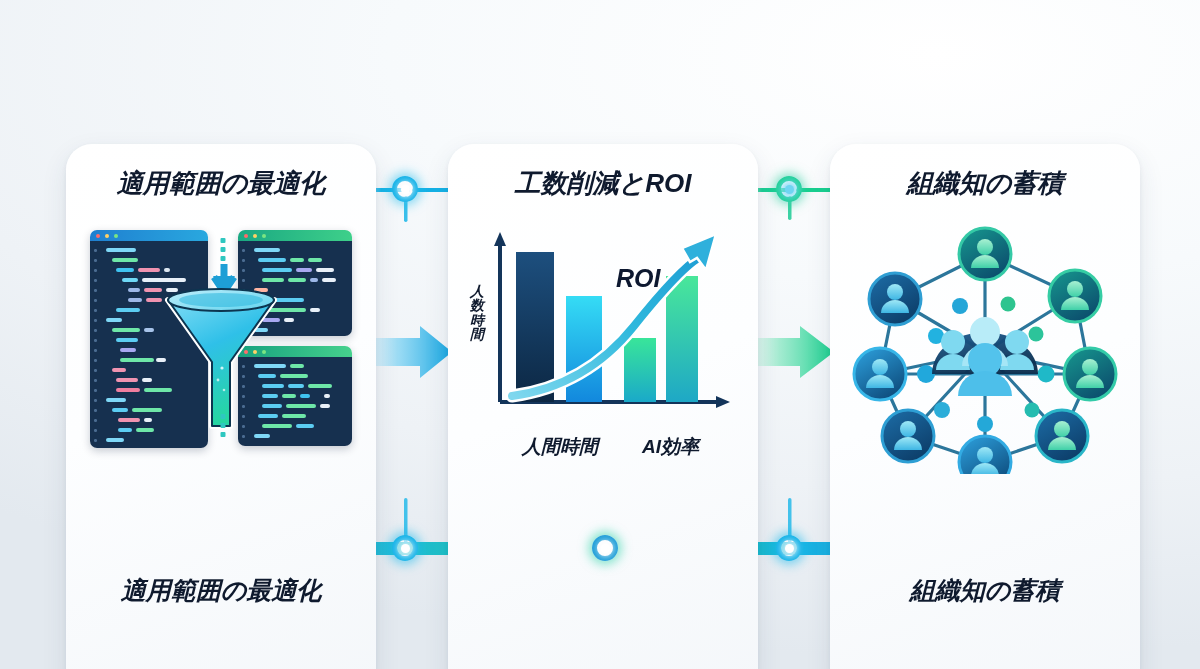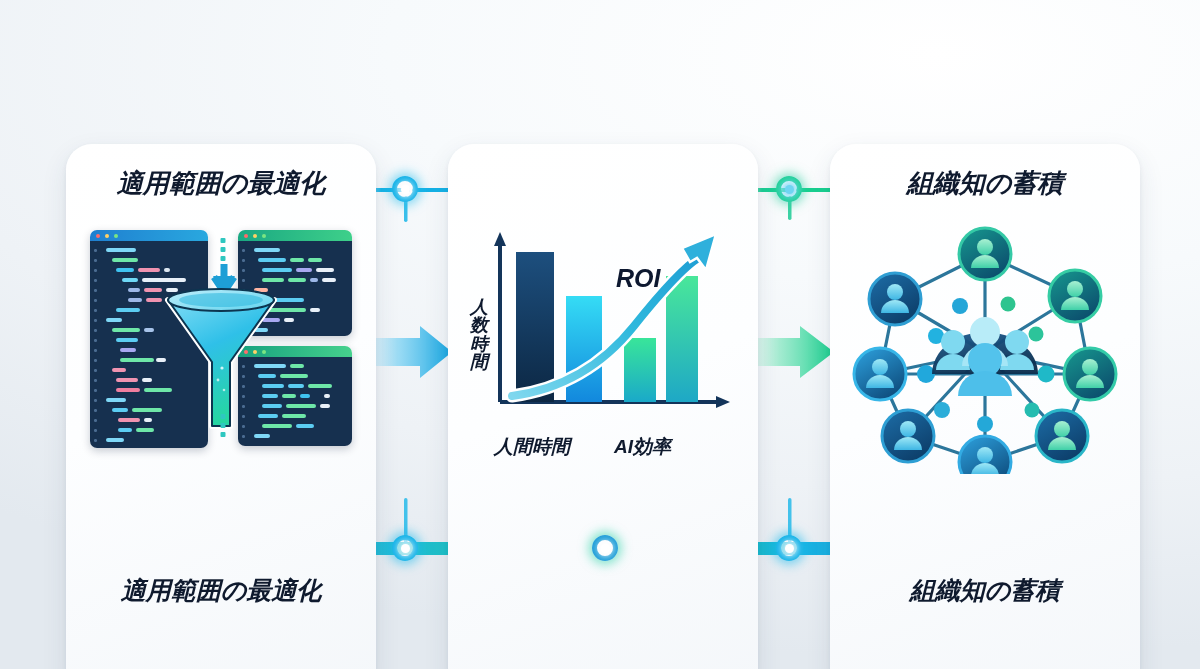--- a/index.html
+++ b/index.html
@@ -66,27 +66,28 @@
   #winBR .win-bar{ background:linear-gradient(90deg,#17a17f,#46d18d); }
 
   #funnel{ position:absolute; left:72px; top:58px; width:118px; height:150px; }
   .dots-v{ position:absolute; left:50%; transform:translateX(-50%);
            display:flex; flex-direction:column; gap:4px; }
   .dots-v i{ width:5px;height:5px;border-radius:1px;background:#2fc7c0; display:block;}
 
   
   #illo2{ position:absolute; left:18px; top:82px; width:274px; height:240px; }
   .ylab{
-    position:absolute; left:0px; top:72px; width:22px;
-    font-size:18px; font-weight:bold; color:#0f1a2e; line-height:1.02;
-    text-align:right;
+    position:absolute; left:0px; top:58px; width:22px;
+    font-size:14px; font-weight:bold; color:#0f1a2e; line-height:1.02;
+    text-align:center;
   }
   .xlab{
     position:absolute; top:208px; font-size:19px; font-weight:bold; color:#0f1a2e;
     white-space:nowrap;
+    margin-left:28px;
   }
   #xlab1{ left:28px; }
   #xlab2{ left:148px; }
   .roi-ann{
     position:absolute; left:150px; top:38px;
     font-size:25px; font-weight:bold; color:#0d1830;
   }
 
   
   #illo3{ position:absolute; left:20px; top:80px; width:270px; height:250px; }
@@ -367,20 +368,21 @@
         <i></i>
           <i></i>
           <i></i>
       </div>
     </div>
 
     <div class="card-caption">適用範囲の最適化</div>
   </div>
 
   <div class="card" id="card2">
+    <div class="card-title">工数削減とROI</div>
 
     <div id="illo2">
       <div class="ylab">人数時間</div>
 
       <svg viewBox="0 0 274 204" style="position:absolute;left:0;top:0;width:274px;height:204px">
         <defs>
           <linearGradient id="b1" x1="0" y1="0" x2="0" y2="1">
             <stop offset="0%" stop-color="#1d4f7e"></stop>
               <stop offset="100%" stop-color="#0c2743"></stop>
           </linearGradient>

